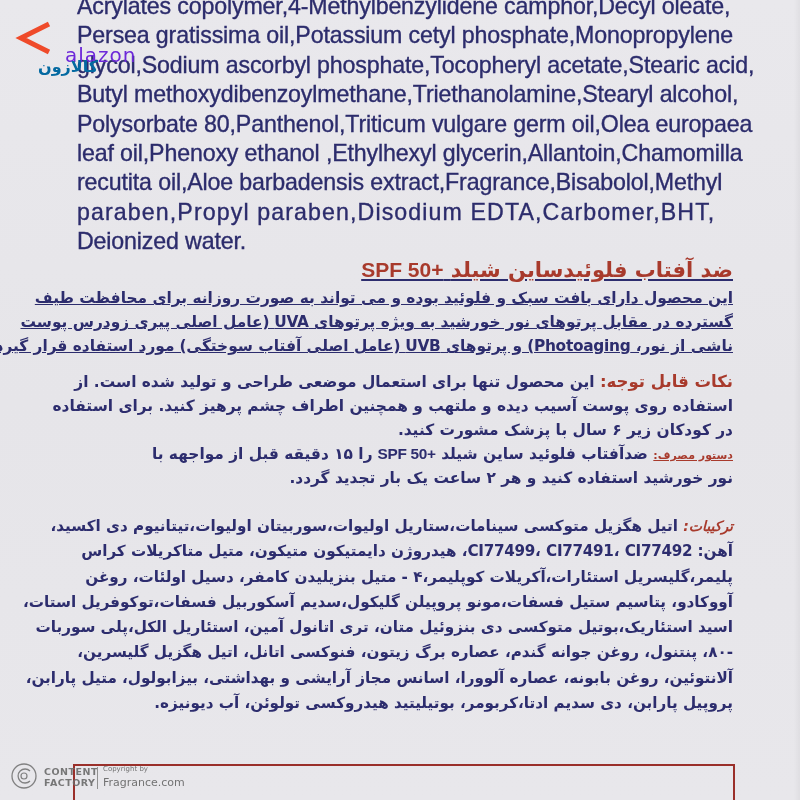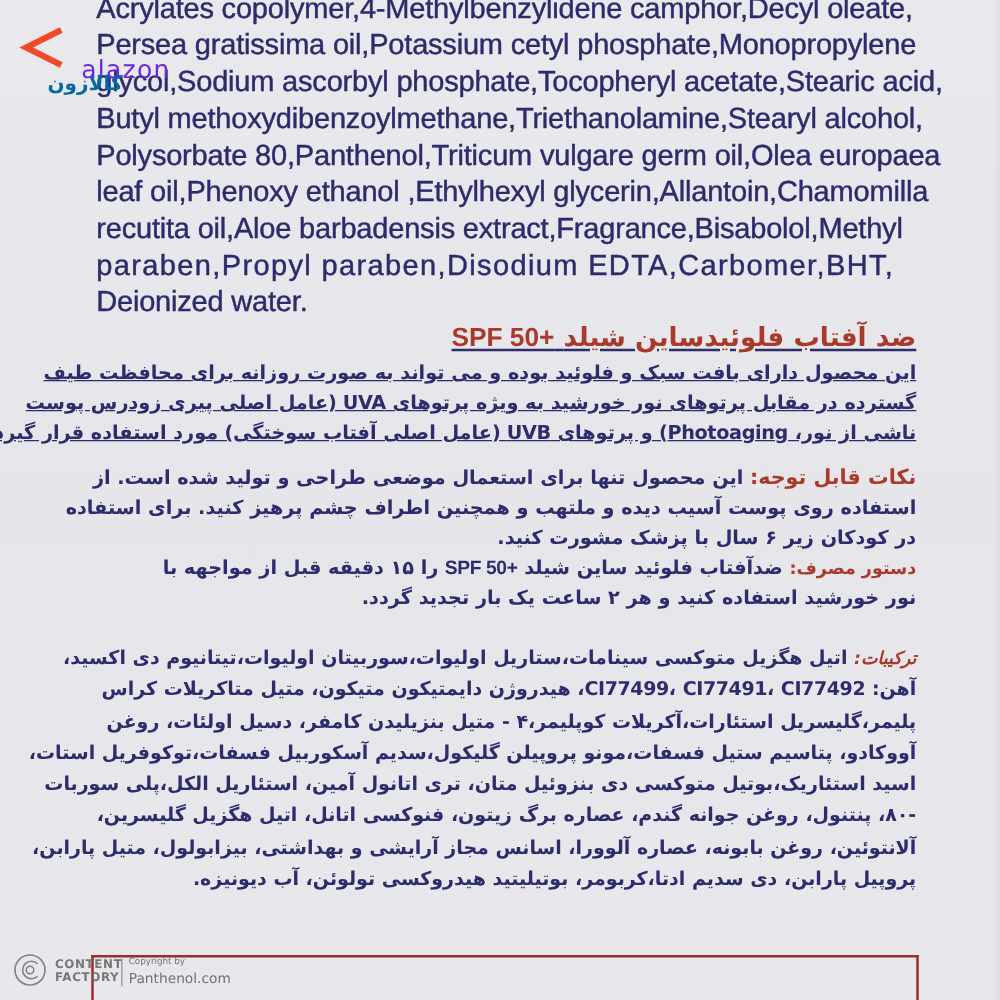--- a/index.html
+++ b/index.html
@@ -116,21 +116,21 @@
   <div class="fa-line">
     <span class="red-label" style="font-size:16.5px;">نکات قابل توجه:</span>
     <span>این محصول تنها برای استعمال موضعی طراحی و تولید شده است. از</span>
   </div>
   <div class="fa-line">استفاده روی پوست آسیب دیده و ملتهب و همچنین اطراف چشم پرهیز کنید. برای استفاده</div>
   <div class="fa-line">در کودکان زیر ۶ سال با پزشک مشورت کنید.</div>
 </div>
 
 <div class="fa-block" style="top:442px;">
   <div class="fa-line">
-    <span class="red-label" style="font-size:14px;">دستور مصرف:</span>
+    <span class="red-label" style="font-size:11px;text-decoration:underline;">دستور مصرف:</span>
     <span>ضدآفتاب فلوئید ساین شیلد</span>
     <span class="latin-inline">SPF 50+</span>
     <span>را ۱۵ دقیقه قبل از مواجهه با</span>
   </div>
   <div class="fa-line">نور خورشید استفاده کنید و هر ۲ ساعت یک بار تجدید گردد.</div>
 </div>
 
 <div class="fa-block fa-ingredients" style="top:514px;">
   <div class="fa-line">
     <span class="red-label" style="font-size:14px;font-style:italic;">ترکیبات:</span>
@@ -162,16 +162,16 @@
     <circle cx="14" cy="14" r="12" fill="none" stroke="#777" stroke-width="1.3"></circle>
     <path d="M20 9 A7 7 0 1 0 20 19" fill="none" stroke="#777" stroke-width="1.3"></path>
     <circle cx="14" cy="14" r="3" fill="none" stroke="#777" stroke-width="1.2"></circle>
   </svg>
   <div class="wm-brand">
     <div>CONTENT</div>
     <div>FACTORY</div>
   </div>
   <div class="wm-sep"></div>
   <div class="wm-copy">Copyright by</div>
-  <div class="wm-site">Panthenol.com</div>
+  <div class="wm-site">Fragrance.com</div>
 </div>
 
 <div class="right-edge"></div>
 
 </body></html>

